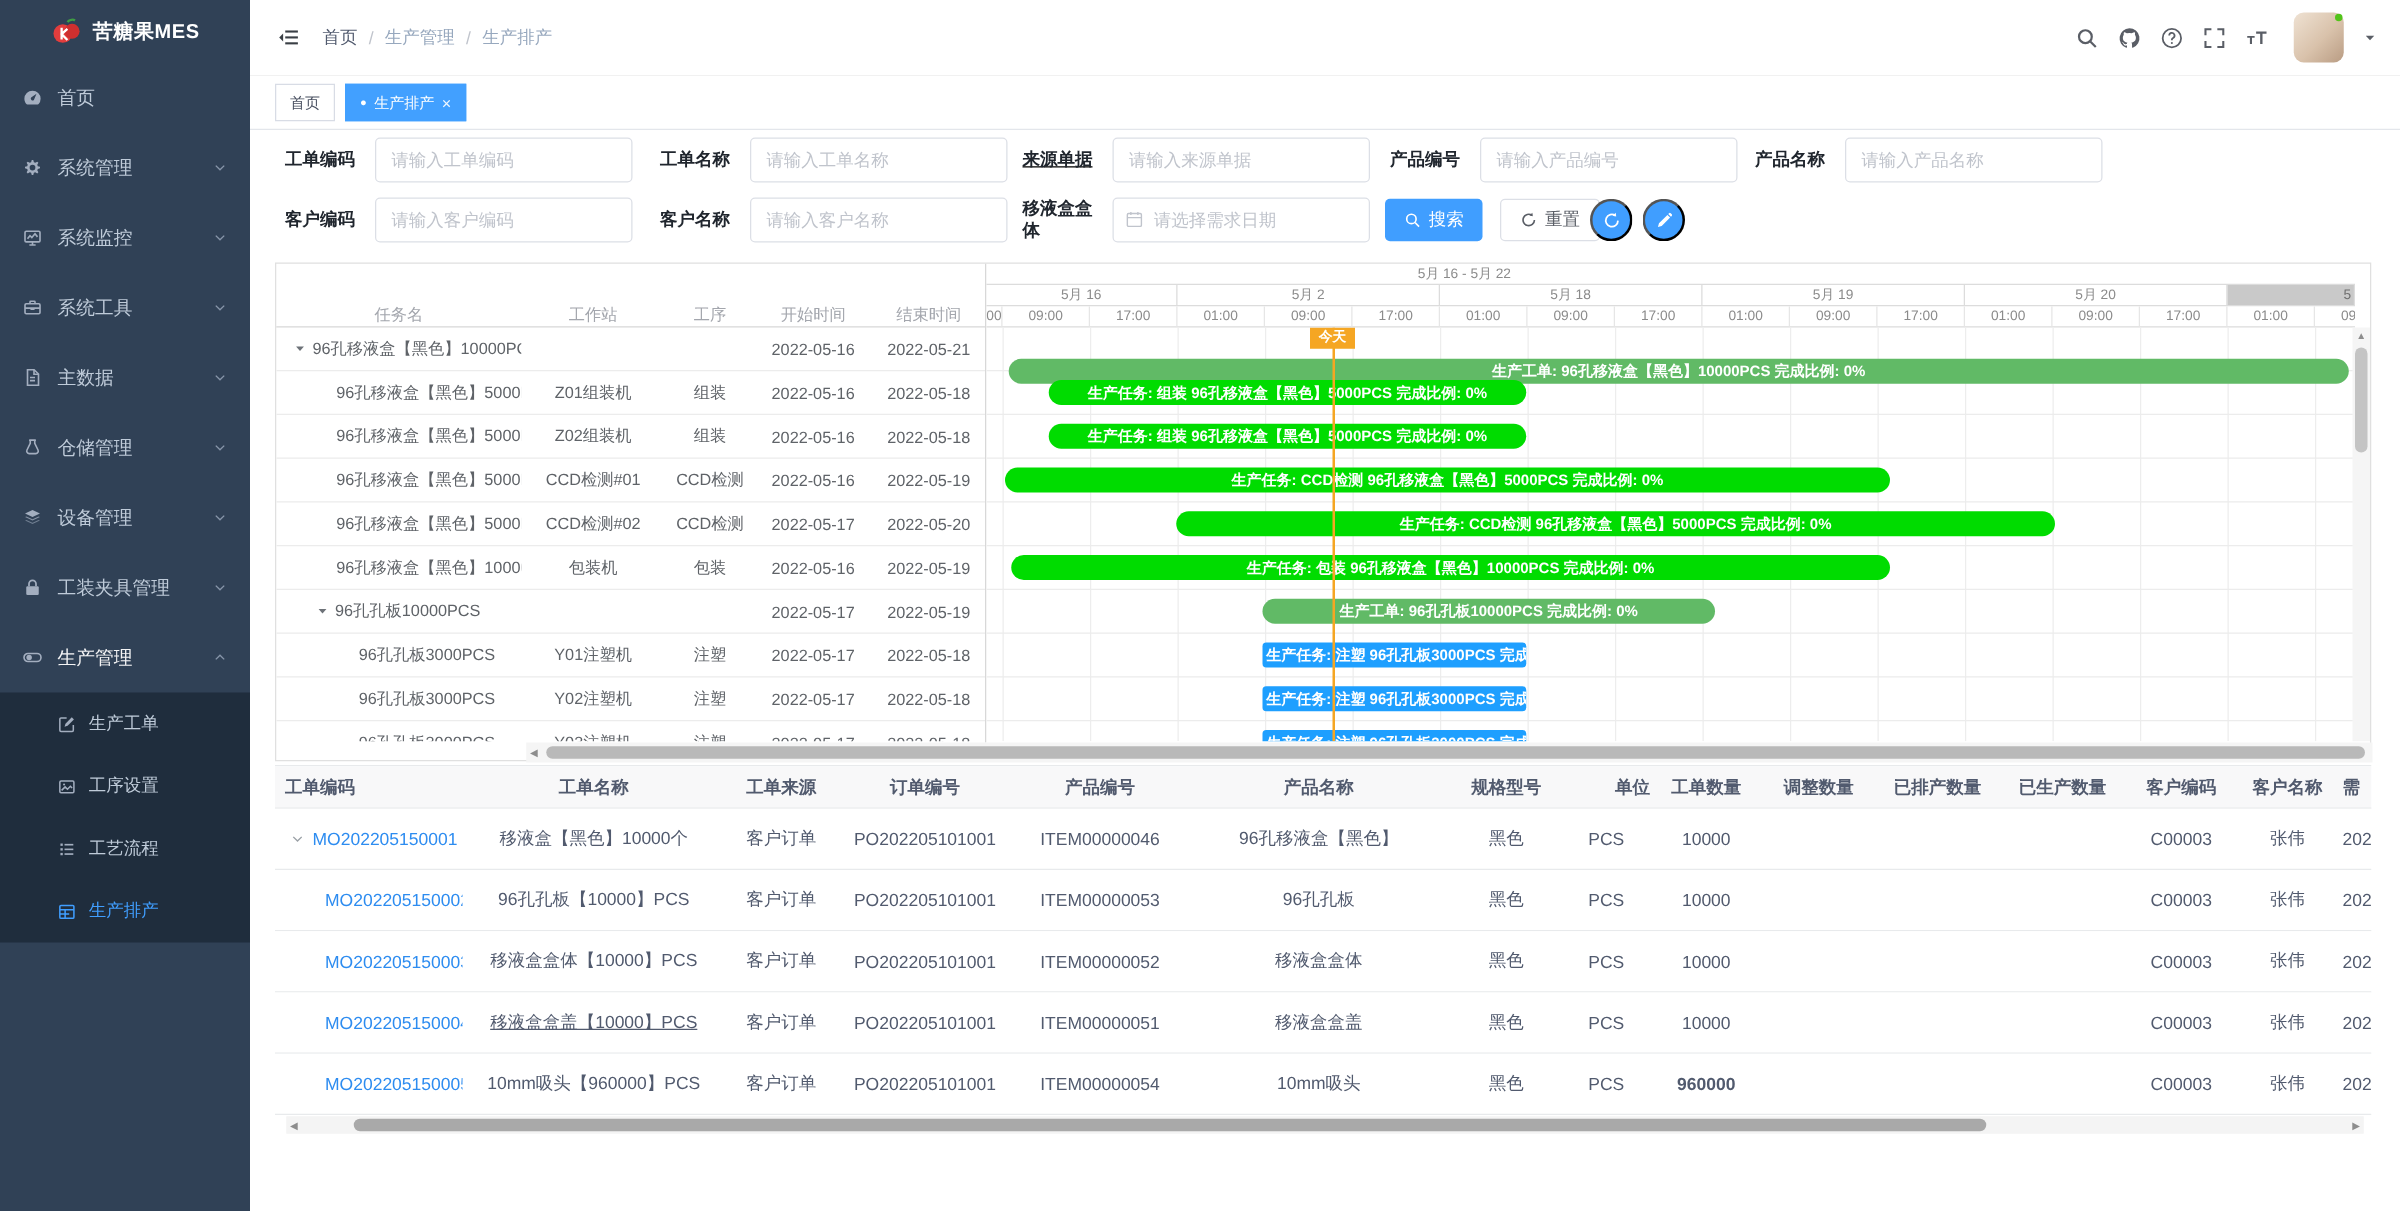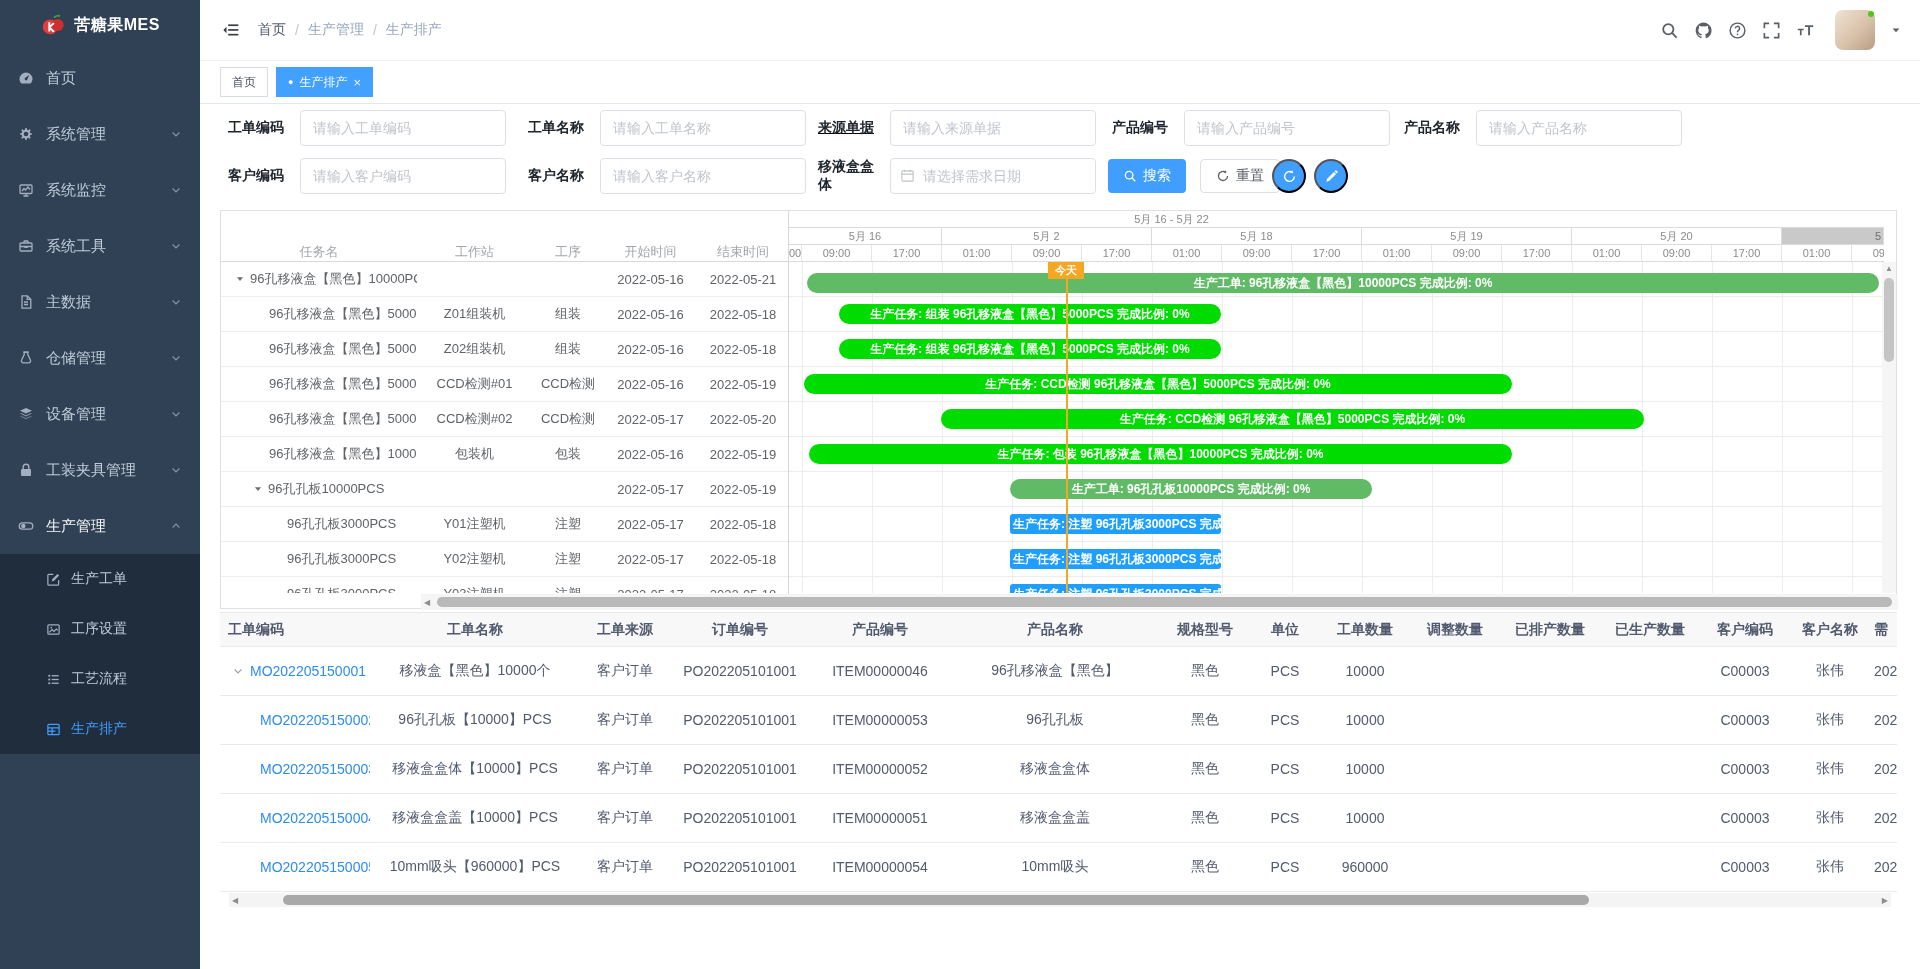--- a/index.html
+++ b/index.html
@@ -597,21 +597,21 @@
         <div class="g-rline" style="top: 0px;"></div>
         <div class="g-rline" style="top: 35px;"></div>
         <div class="g-rline" style="top: 70px;"></div>
         <div class="g-rline" style="top: 105px;"></div>
         <div class="g-rline" style="top: 140px;"></div>
         <div class="g-rline" style="top: 175px;"></div>
         <div class="g-rline" style="top: 210px;"></div>
         <div class="g-rline" style="top: 245px;"></div>
         <div class="g-rline" style="top: 280px;"></div>
         <div class="g-rline" style="top: 315px;"></div>
-        <div class="bar workorder" style="left: 18px; top: 11px; width: 1072px;">
+        <div class="bar workorder" style="left: 18px; top: 25px; width: 1072px;">
           <span class="bar-label">生产工单: 96孔移液盒【黑色】10000PCS 完成比例: 0%</span>
         </div>
         <div class="bar task" style="left: 50px; top: 42px; width: 382px;">
           <span class="bar-label">生产任务: 组装 96孔移液盒【黑色】5000PCS 完成比例: 0%</span>
         </div>
         <div class="bar task" style="left: 50px; top: 77px; width: 382px;">
           <span class="bar-label">生产任务: 组装 96孔移液盒【黑色】5000PCS 完成比例: 0%</span>
         </div>
         <div class="bar task" style="left: 15px; top: 112px; width: 708px;">
           <span class="bar-label">生产任务: CCD检测 96孔移液盒【黑色】5000PCS 完成比例: 0%</span>
@@ -650,21 +650,21 @@
 
 <div id="btable">
   <div id="bt-header">
       <div class="th left" style="width: 150px;">工单编码</div>
       <div class="th" style="width: 210px;">工单名称</div>
       <div class="th" style="width: 90px;">工单来源</div>
       <div class="th" style="width: 140px;">订单编号</div>
       <div class="th" style="width: 140px;">产品编号</div>
       <div class="th" style="width: 210px;">产品名称</div>
       <div class="th" style="width: 90px;">规格型号</div>
-      <div class="th" style="width: 70px;">单位</div>
+      <div class="th" style="width: 70px; text-align: right;">单位</div>
       <div class="th" style="width: 90px;">工单数量</div>
       <div class="th" style="width: 90px;">调整数量</div>
       <div class="th" style="width: 100px;">已排产数量</div>
       <div class="th" style="width: 100px;">已生产数量</div>
       <div class="th" style="width: 90px;">客户编码</div>
       <div class="th" style="width: 80px;">客户名称</div>
       <div class="th clip" style="width: 80px;">需</div>
     </div>
   <div id="bt-body">
       <div class="bt-row">
@@ -726,21 +726,21 @@
         <div class="td" style="width: 100px;"></div>
         <div class="td" style="width: 100px;"></div>
         <div class="td" style="width: 90px;">C00003</div>
         <div class="td" style="width: 80px;">张伟</div>
         <div class="td clip" style="width: 80px;">202</div>
       </div>
       <div class="bt-row">
         <div class="td left" style="width: 150px; padding-left: 40px;">
           <span class="mo-link">MO202205150004</span>
         </div>
-        <div class="td" style="width: 210px;">移液盒盒盖【10000】PCS</div>
+        <div class="td" style="width: 210px; text-decoration: underline;">移液盒盒盖【10000】PCS</div>
         <div class="td" style="width: 90px;">客户订单</div>
         <div class="td" style="width: 140px;">PO202205101001</div>
         <div class="td" style="width: 140px;">ITEM00000051</div>
         <div class="td" style="width: 210px;">移液盒盒盖</div>
         <div class="td" style="width: 90px;">黑色</div>
         <div class="td" style="width: 70px;">PCS</div>
         <div class="td" style="width: 90px;">10000</div>
         <div class="td" style="width: 90px;"></div>
         <div class="td" style="width: 100px;"></div>
         <div class="td" style="width: 100px;"></div>
@@ -752,21 +752,21 @@
         <div class="td left" style="width: 150px; padding-left: 40px;">
           <span class="mo-link">MO202205150005</span>
         </div>
         <div class="td" style="width: 210px;">10mm吸头【960000】PCS</div>
         <div class="td" style="width: 90px;">客户订单</div>
         <div class="td" style="width: 140px;">PO202205101001</div>
         <div class="td" style="width: 140px;">ITEM00000054</div>
         <div class="td" style="width: 210px;">10mm吸头</div>
         <div class="td" style="width: 90px;">黑色</div>
         <div class="td" style="width: 70px;">PCS</div>
-        <div class="td" style="width: 90px;">960000</div>
+        <div class="td" style="width: 90px; font-weight: bold;">960000</div>
         <div class="td" style="width: 90px;"></div>
         <div class="td" style="width: 100px;"></div>
         <div class="td" style="width: 100px;"></div>
         <div class="td" style="width: 90px;">C00003</div>
         <div class="td" style="width: 80px;">张伟</div>
         <div class="td clip" style="width: 80px;">202</div>
       </div>
     </div>
 </div>
 

